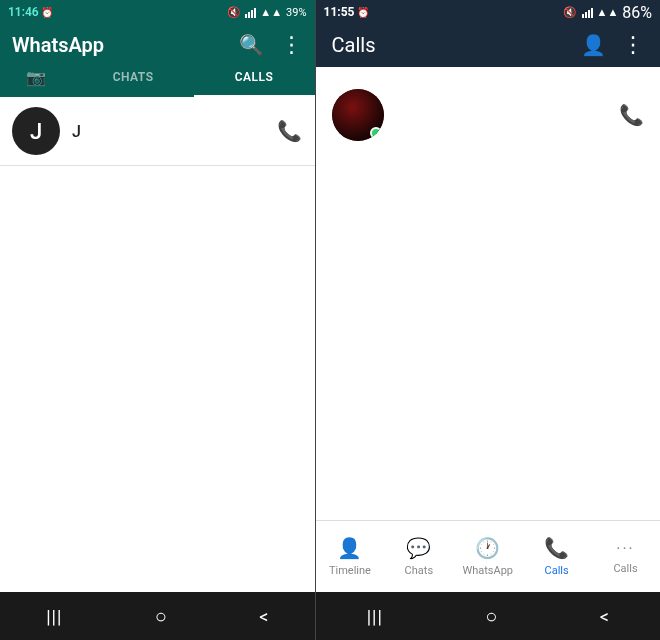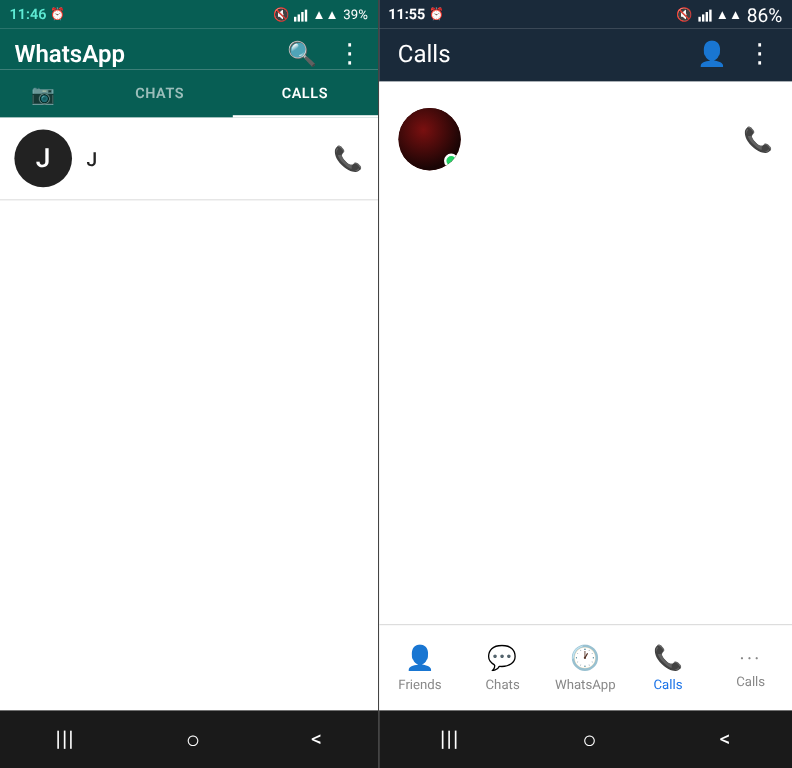--- a/index.html
+++ b/index.html
@@ -408,21 +408,21 @@
         <div class="online-dot"></div>
       </div>
       <div class="call-info"></div>
       <div class="call-phone-icon" style="font-size:20px;color:#aaa;">📞</div>
     </div>
   </div>
 
   <div class="right-bottom-tabs">
     <div class="bottom-tab">
       <span class="tab-icon">👤</span>
-      <span class="tab-label">Friends</span>
+      <span class="tab-label">Timeline</span>
     </div>
     <div class="bottom-tab">
       <span class="tab-icon">💬</span>
       <span class="tab-label">Chats</span>
     </div>
     <div class="bottom-tab">
       <span class="tab-icon">🕐</span>
       <span class="tab-label">WhatsApp</span>
     </div>
     <div class="bottom-tab active">

